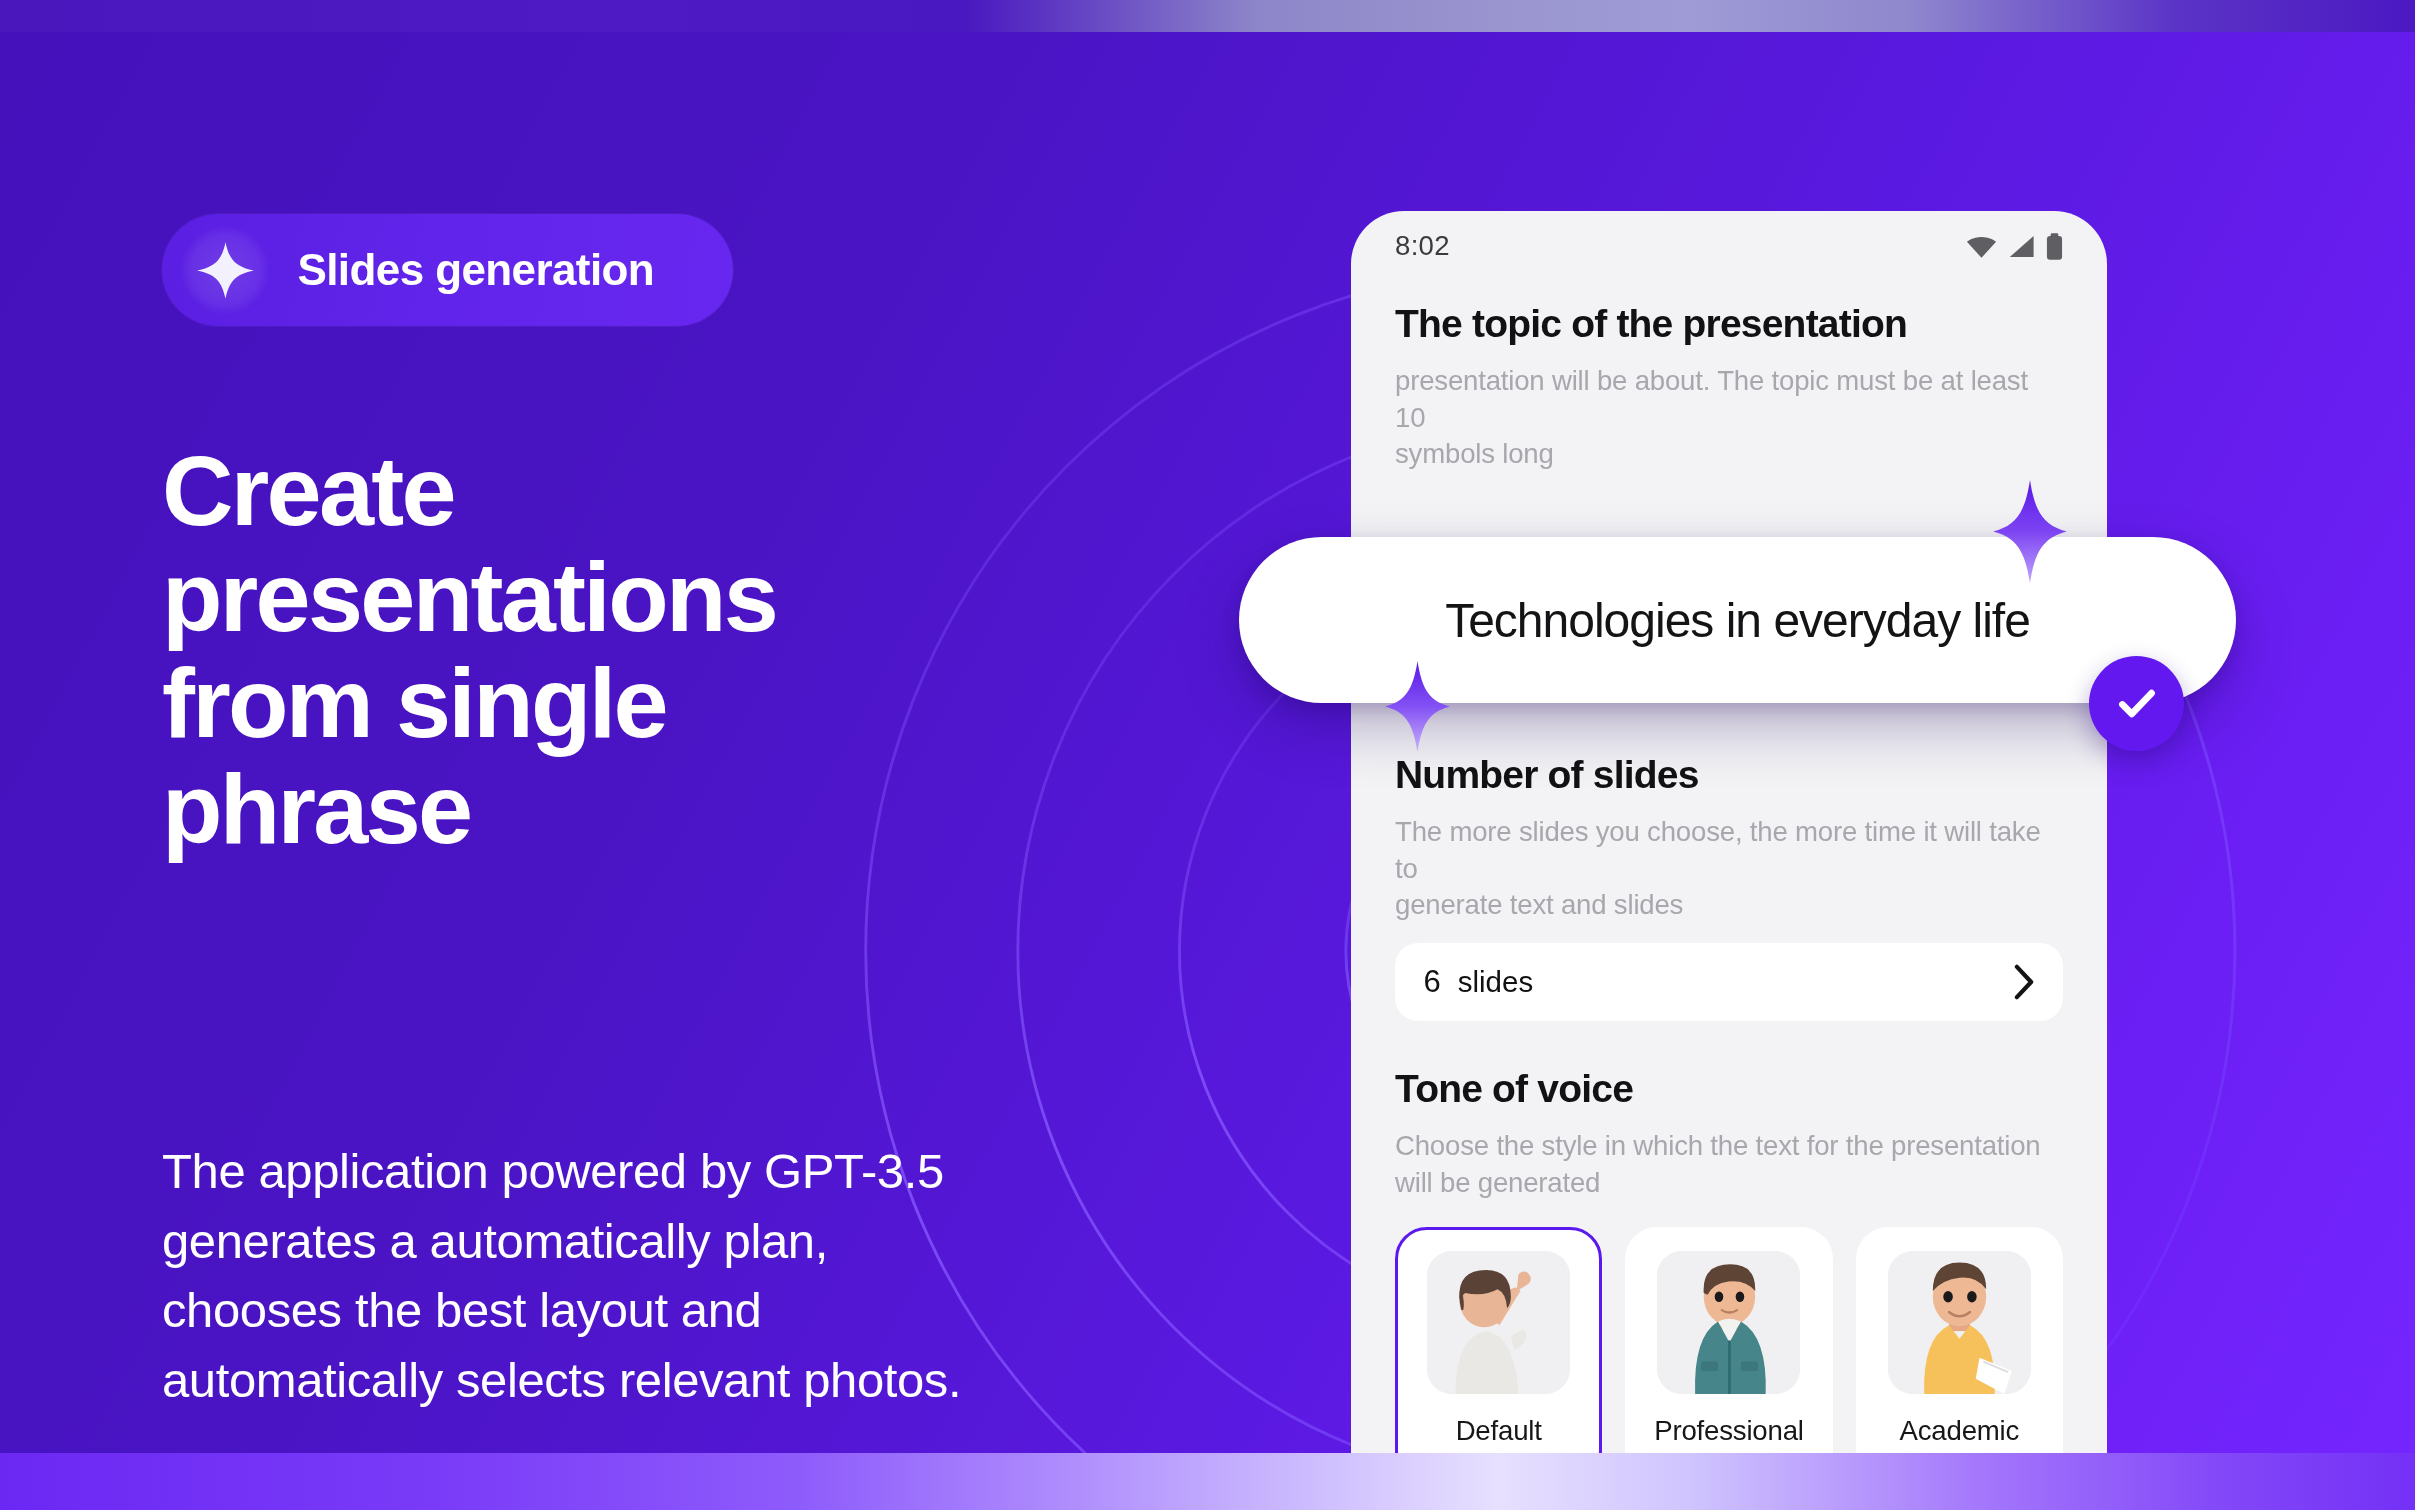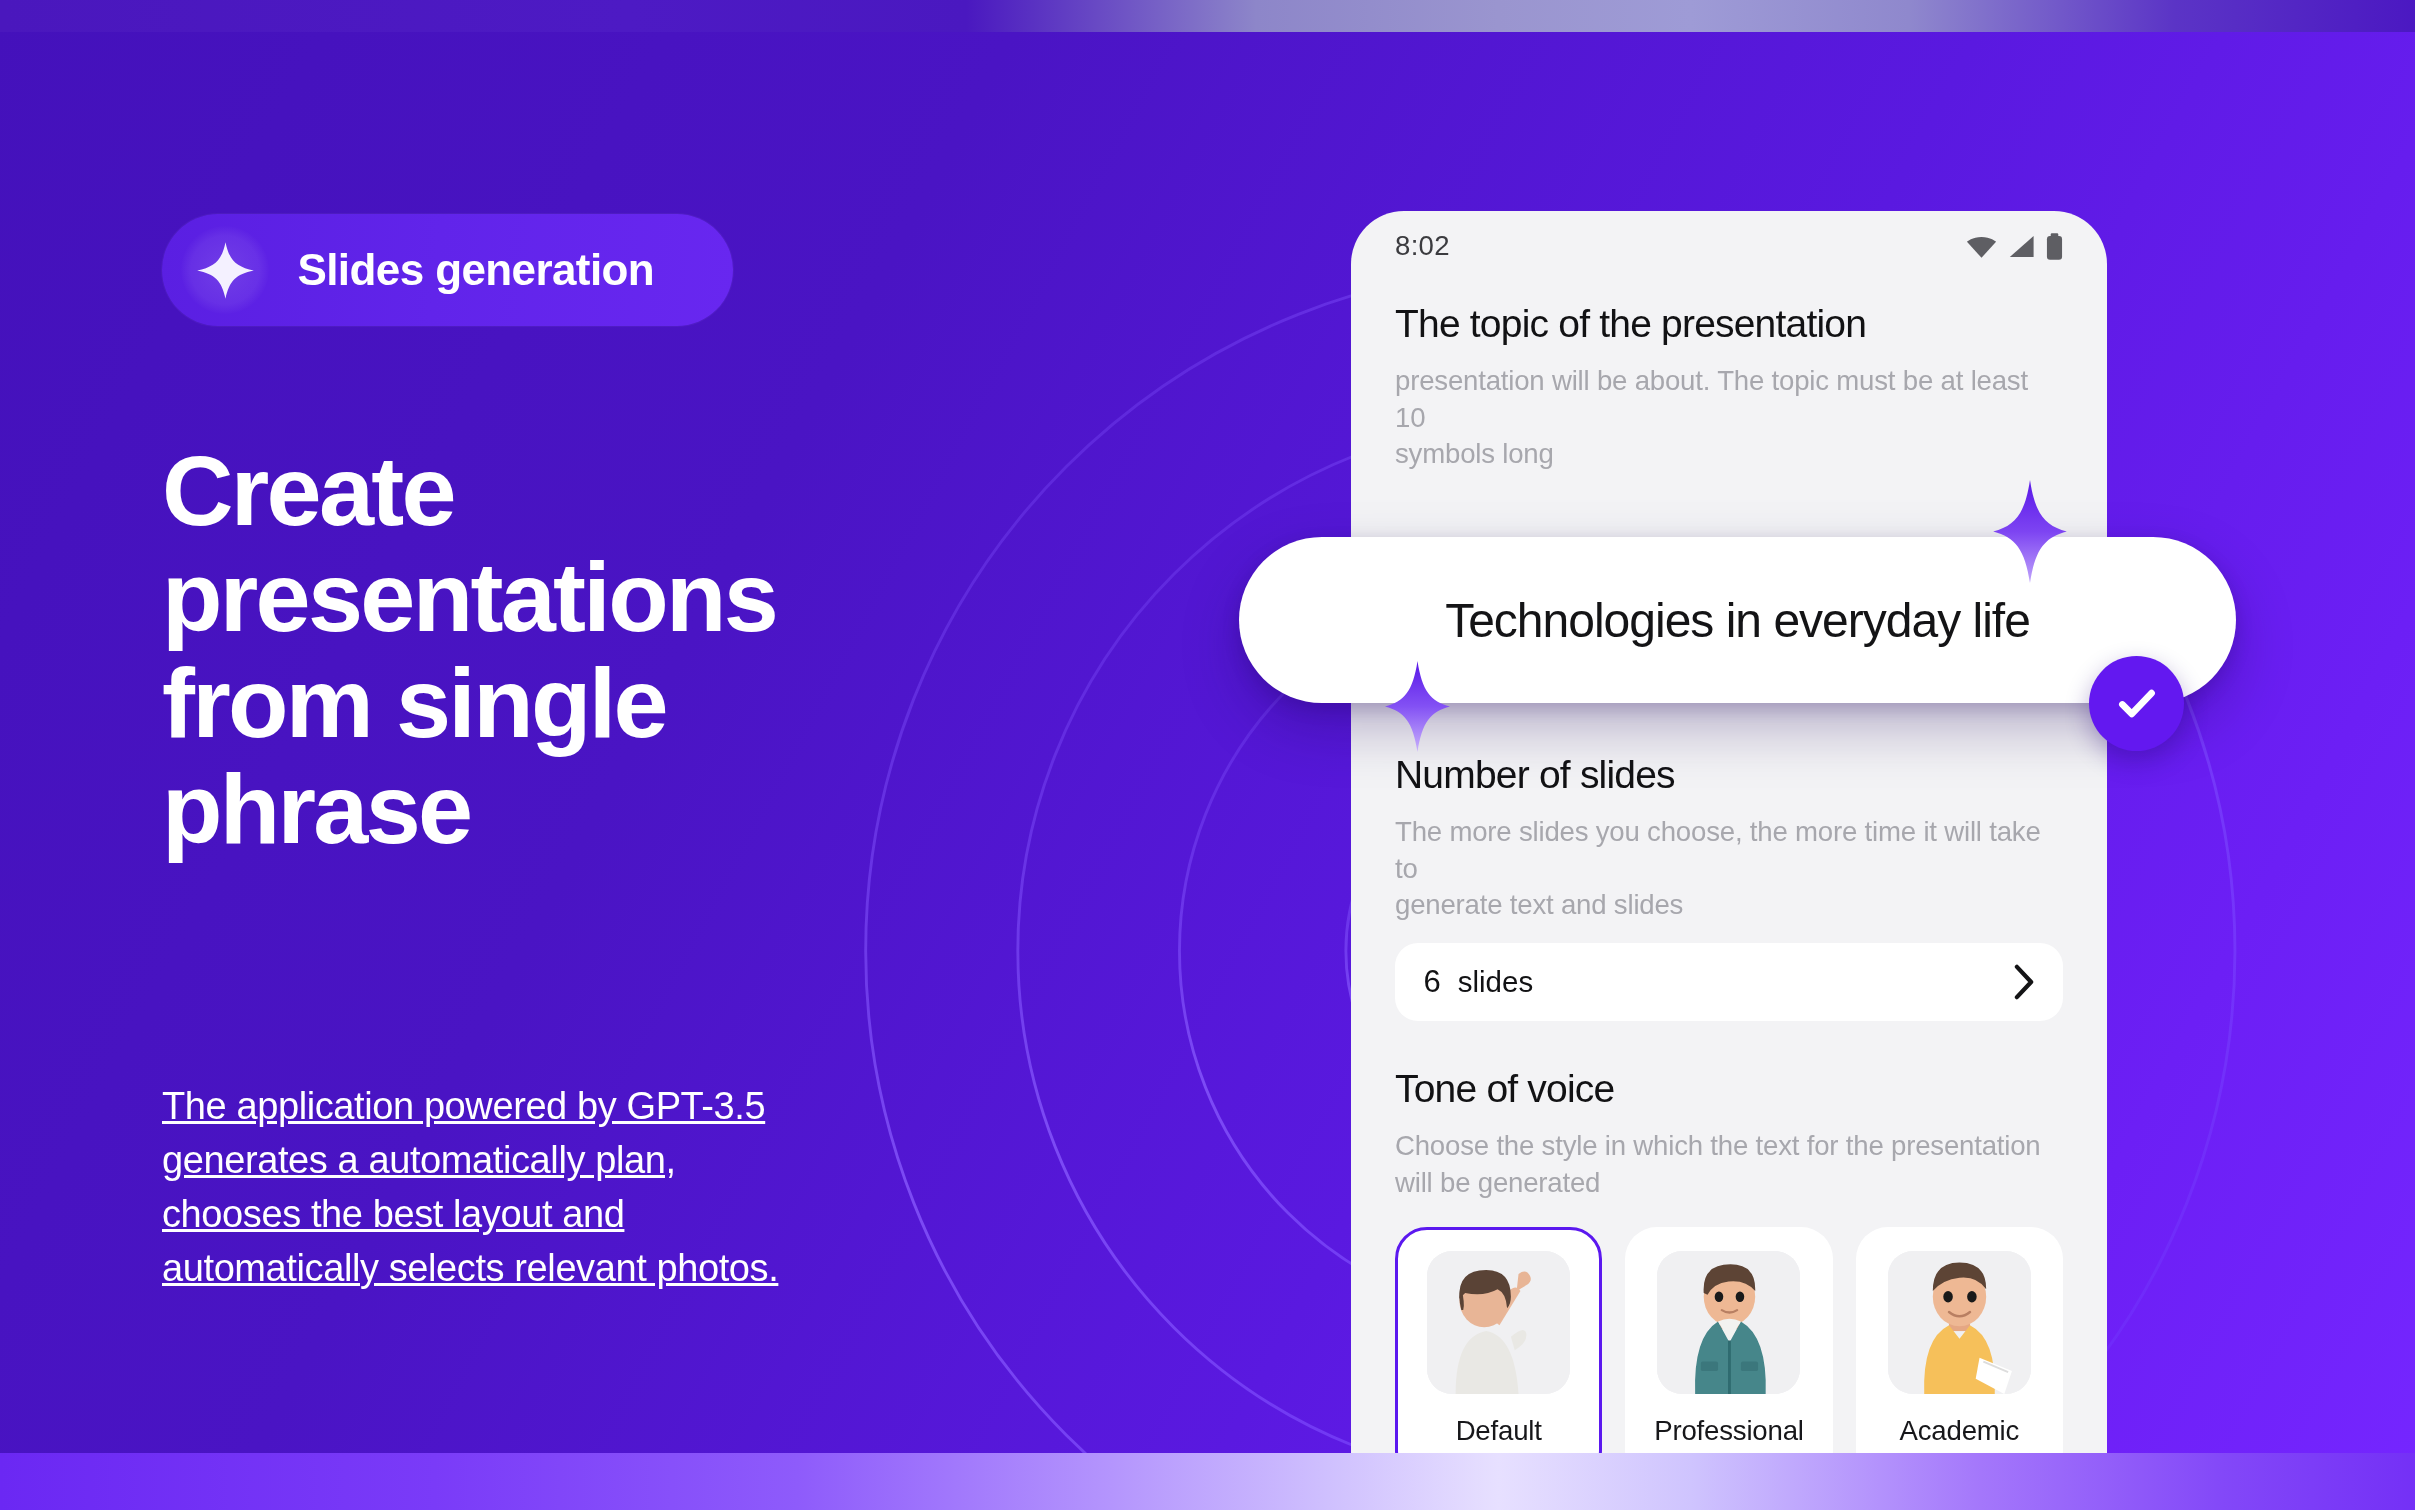--- a/index.html
+++ b/index.html
@@ -51,22 +51,22 @@
 
   .headline{
     position:absolute; left:0; top:438px; width:970px;
     color:#ffffff;
     font-size:99px; font-weight:700; line-height:1.07;
     letter-spacing:-2.7px;
   }
   .headline .ln { display:block; }
 
   .subcopy{
-    position:absolute; left:0; top:1080px; width:856px;
-    color:#ffffff; font-size:38px; line-height:1.42; letter-spacing:-0.4px;text-decoration:underline;
+    position:absolute; left:0; top:1137px; width:856px;
+    color:#ffffff; font-size:49px; line-height:1.42; letter-spacing:-0.4px;
   }
   .subcopy .ln{ display:block; }
 
   
   .phone{
     position:absolute; left:1351px; top:211px;
     width:756px; height:1242px;
     background:#f3f3f5;
     border-radius:53px 53px 0 0;
     overflow:hidden;
@@ -75,21 +75,21 @@
     position:absolute; top:16px; left:0; width:100%;
     height:38px; padding:0 44px;
     display:flex; align-items:center; justify-content:space-between;
   }
   .clock{ color:#3b3b3f; font-size:27.6px; letter-spacing:0.3px; }
   .sysicons{ display:flex; align-items:center; gap:10.5px; }
 
   .phone-body{ position:absolute; top:91px; left:0; width:100%; padding:0 44px; }
 
   .sec-title{
-    color:#121214; font-size:39px; font-weight:400; letter-spacing:-0.8px;
+    color:#121214; font-size:39px; font-weight:700; letter-spacing:-0.8px;
   }
   .sec-desc{
     color:#a7a7ad; font-size:27.6px; line-height:1.33; letter-spacing:-0.2px;
     margin-top:17px;
   }
   .sec-desc .ln{ display:block; }
 
   .counter{
     text-align:right; color:#b2b2b8; font-size:26px; letter-spacing:0.2px;
   }

